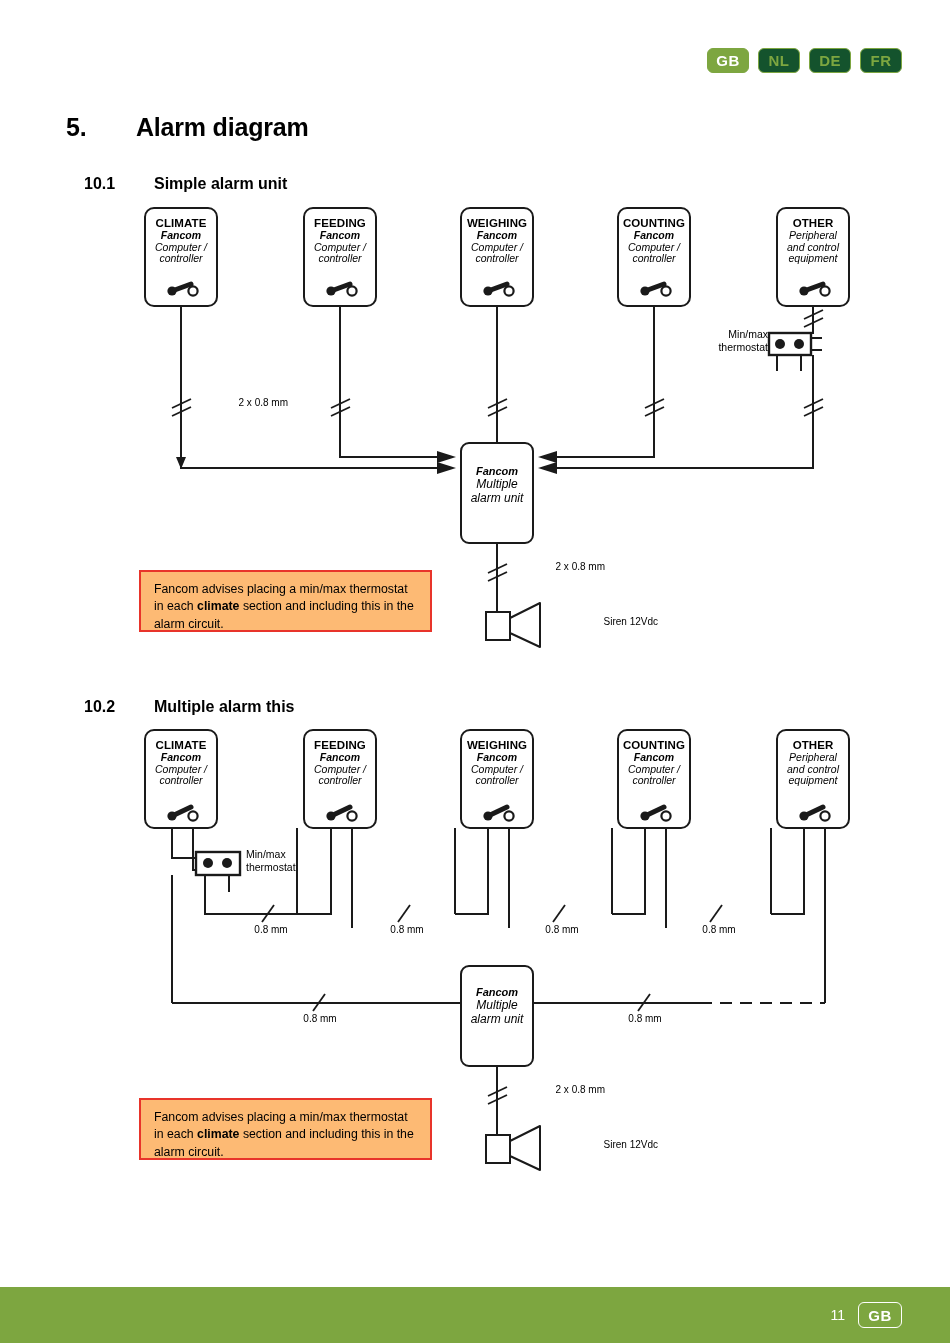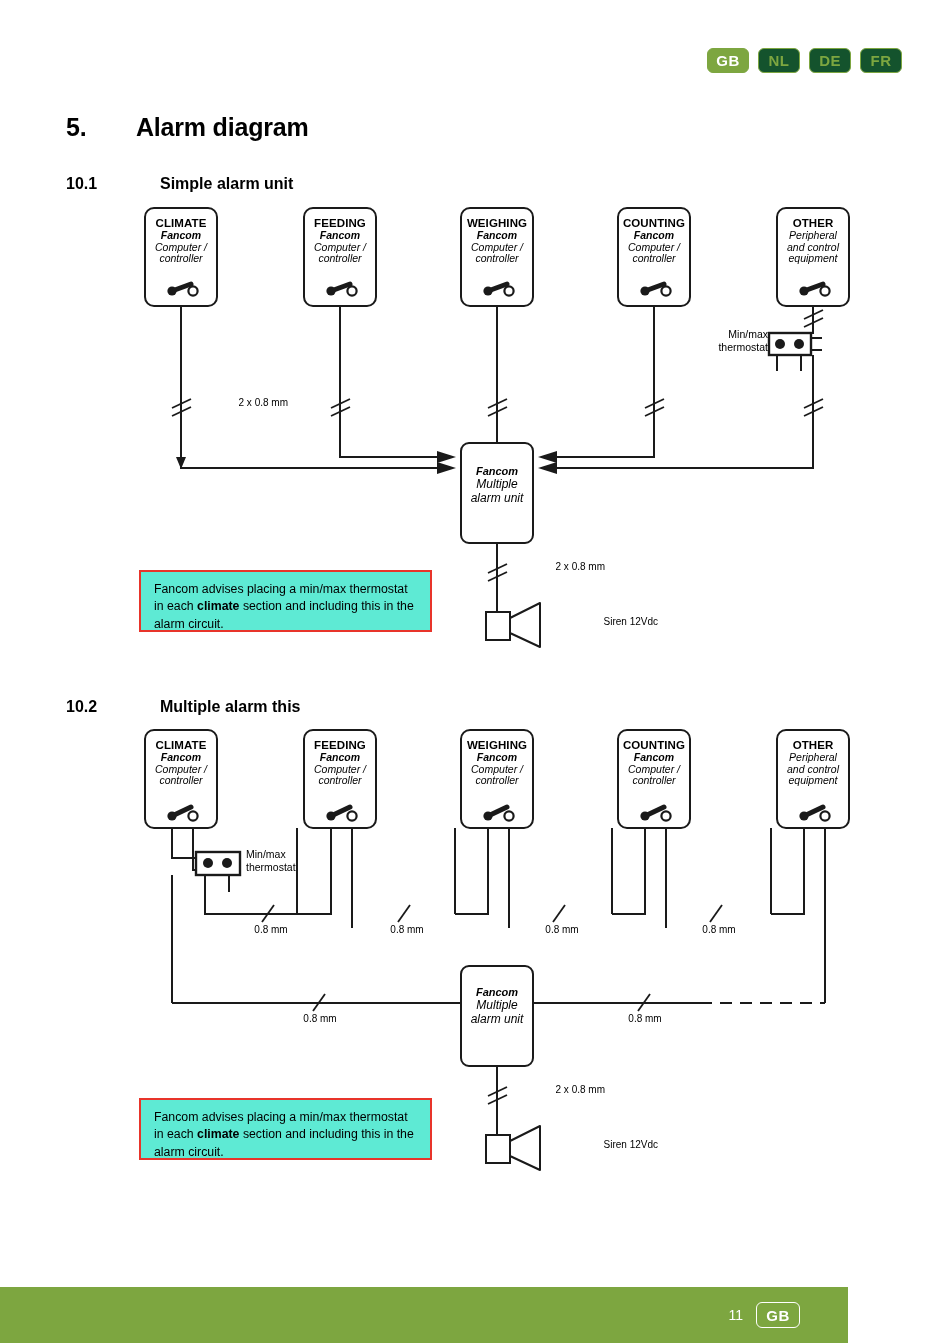--- a/index.html
+++ b/index.html
@@ -57,22 +57,21 @@
     letter-spacing: -0.2px;
   }
   .h1-row .num { width: 70px; }
 
   .h2-row {
     position: absolute;
     display: flex;
     align-items: center;
     font-size: 16px;
     font-weight: bold;
-    left: 66px;
-    gap: 24px;
+    left: 84px;
   }
   .h2-row .num { width: 70px; }
   #h2-simple   { top: 175px; }
   #h2-multiple { top: 698px; }
 
   
   .diagram {
     position: absolute;
     left: 0;
     width: 950px;
@@ -123,36 +122,36 @@
   .small-label {
     font-size: 10.5px;
     font-family: "Liberation Sans", sans-serif;
     line-height: 1.2;
   }
 
   
   .note-box {
     position: absolute;
     border: 2.2px solid #e8342a;
-    background: #5eead4;
+    background: #fdba74;
     box-sizing: border-box;
     padding: 9px 12px 10px 13px;
     font-size: 12.3px;
     line-height: 1.42;
   }
   #note-simple   { left: 139px; top: 570px;  width: 293px; height: 62px; }
   #note-multiple { left: 139px; top: 1098px; width: 293px; height: 62px; }
   .note-box b { font-weight: bold; }
 
   
   #footer-bar {
     position: absolute;
     left: 0;
     bottom: 0;
-    width: 848px;
+    width: 950px;
     height: 56px;
     background: #7da640;
   }
   #footer-inner {
     position: absolute;
     right: 48px;
     top: 0;
     height: 56px;
     display: flex;
     align-items: center;

